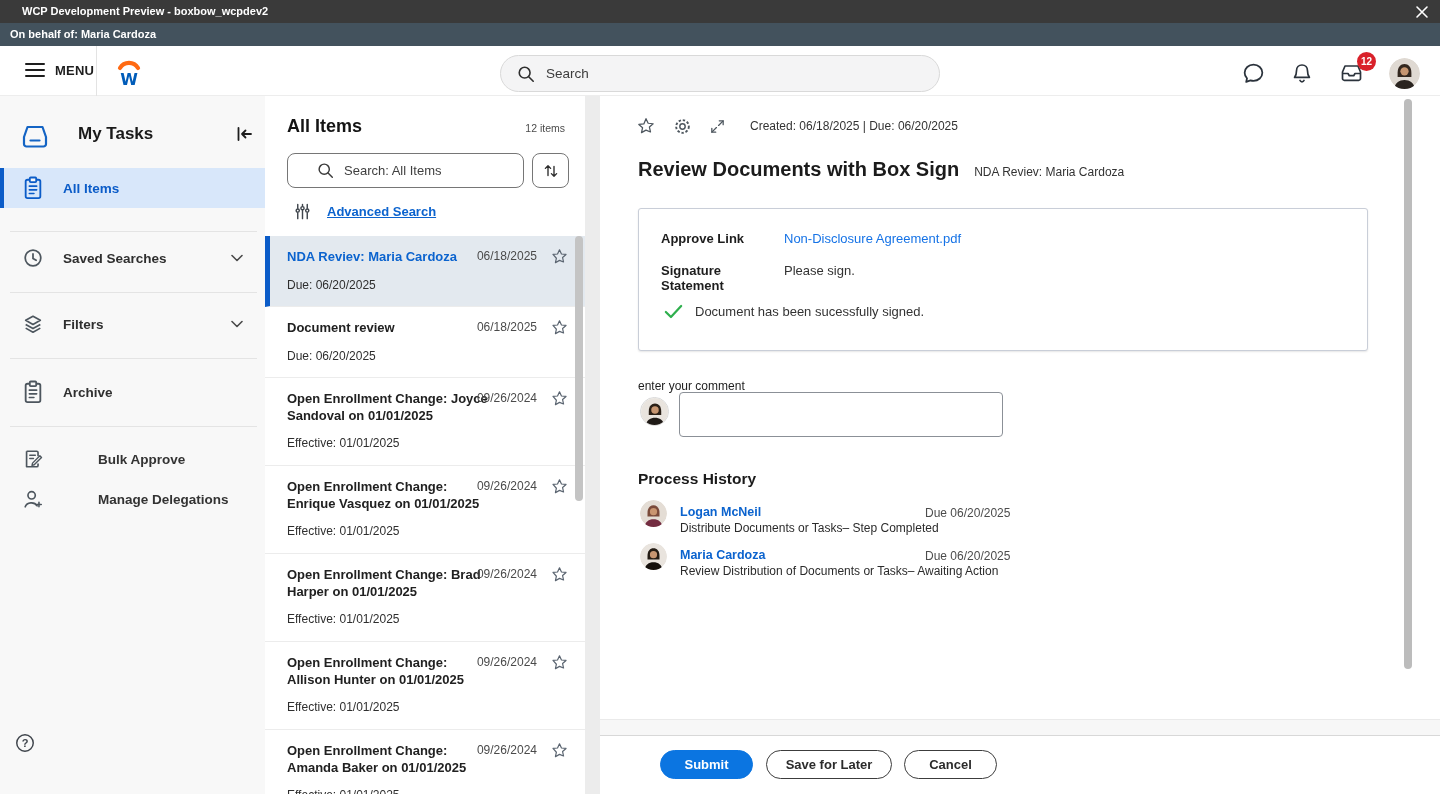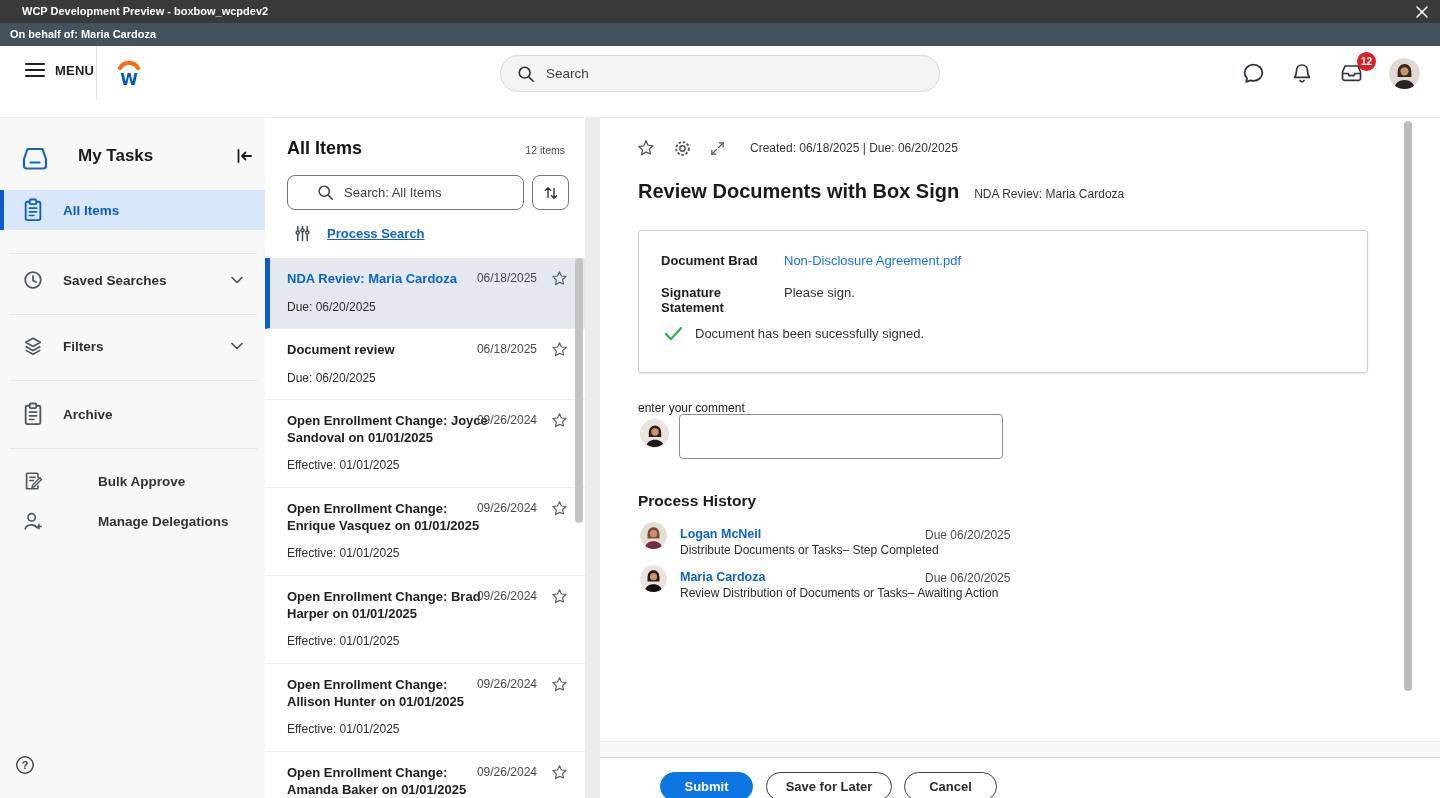--- a/index.html
+++ b/index.html
@@ -8,21 +8,21 @@
   svg { display:block; }
 
   
   .topbar1 { height:23px; background:#3a3a3a; color:#fff; font-size:11px; font-weight:700;
              line-height:23px; padding-left:22px; position:relative; }
   .topbar2 { height:23px; background:#43525d; color:#fff; font-size:11px; font-weight:700;
              line-height:23px; padding-left:10px; }
   .close-btn { position:absolute; right:10px; top:4px; width:16px; height:16px; cursor:pointer; }
 
   
-  .header { height:72px; background:#fff; position:relative; border-bottom:1px solid #ededed; }
+  .header { height:50px; background:#fff; position:relative; border-bottom:1px solid #ededed; }
   .menu-btn { position:absolute; left:25px; top:16px; display:flex; gap:10px; align-items:center; cursor:pointer; }
   .menu-btn span { font-size:13px; font-weight:700; color:#1e1e1e; letter-spacing:.2px; }
   .hdr-divider { position:absolute; left:96px; top:0; height:54px; border-left:1px solid #e3e3e3; }
   .logo { position:absolute; left:115px; top:12px; cursor:pointer; }
   .hdr-search { position:absolute; left:500px; top:9px; width:440px; height:37px; background:#f4f4f5;
                 border:1px solid #d9d9d9; border-radius:19px; display:flex; align-items:center;
                 padding-left:16px; gap:11px; }
   .hdr-search input { border:none; outline:none; background:transparent; font-family:"Liberation Sans",sans-serif;
                       font-size:13.5px; color:#333; flex:1; }
   .hdr-search input::placeholder { color:#3c3c3c; opacity:1; }
@@ -319,21 +319,21 @@
       <span>
         <svg width="19" height="19" viewBox="0 0 24 24" stroke="#3f454c" stroke-width="1.8" stroke-linecap="round">
             <path d="M6 3v5M6 13.5V21"></path>
             <circle cx="6" cy="10.8" r="2" fill="none"></circle>
             <path d="M12 3v2M12 10.5V21"></path>
             <circle cx="12" cy="7.8" r="2" fill="none"></circle>
             <path d="M18 3v5M18 13.5V21"></path>
             <circle cx="18" cy="10.8" r="2" fill="none"></circle>
           </svg>
       </span>
-      <a>Process Search</a>
+      <a>Advanced Search</a>
     </div>
 
     <div class="tlist">
       <div class="titem sel" style="top:0;height:71px;">
         <div class="t">NDA Reviev: Maria Cardoza</div>
         <div class="d">06/18/2025</div>
         <span class="star">
             <svg width="19" height="19" viewBox="0 0 24 24">
               <path d="M12 3.6l2.47 5.26 5.77.56-4.33 3.88 1.22 5.67L12 16.9l-5.13 2.97 1.22-5.67L3.76 9.42l5.77-.56z" fill="none" stroke="#5a6470" stroke-width="1.5" stroke-linejoin="round"></path>
             </svg>
@@ -432,21 +432,21 @@
         <span class="meta">Created: 06/18/2025 | Due: 06/20/2025</span>
       </div>
 
       <div class="mtitle-row">
         <h1>Review Documents with Box Sign</h1>
         <span class="sub">NDA Reviev: Maria Cardoza</span>
       </div>
 
       <div class="card">
         <div class="crow" style="top:22px;">
-          <span class="clabel">Document Brad</span>
+          <span class="clabel">Approve Link</span>
           <span class="cval link">Non-Disclosure Agreement.pdf</span>
         </div>
         <div class="crow" style="top:54px;">
           <span class="clabel">Signature Statement</span>
           <span class="cval">Please sign.</span>
         </div>
         <div class="cstatus">
           <span>
             <svg width="21" height="17" viewBox="0 0 24 20">
                 <path d="M3 10.5 l6 6 L21 3.5" fill="none" stroke="#2eaf4d" stroke-width="2.6" stroke-linecap="round" stroke-linejoin="round"></path>

